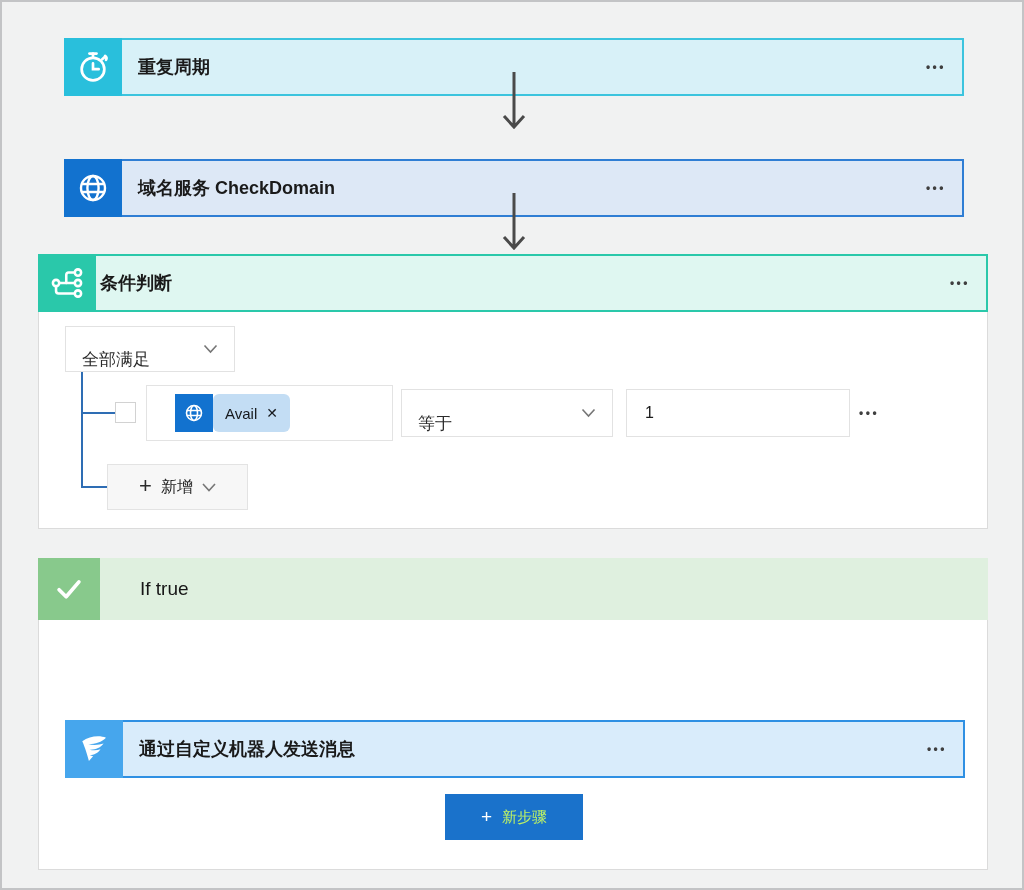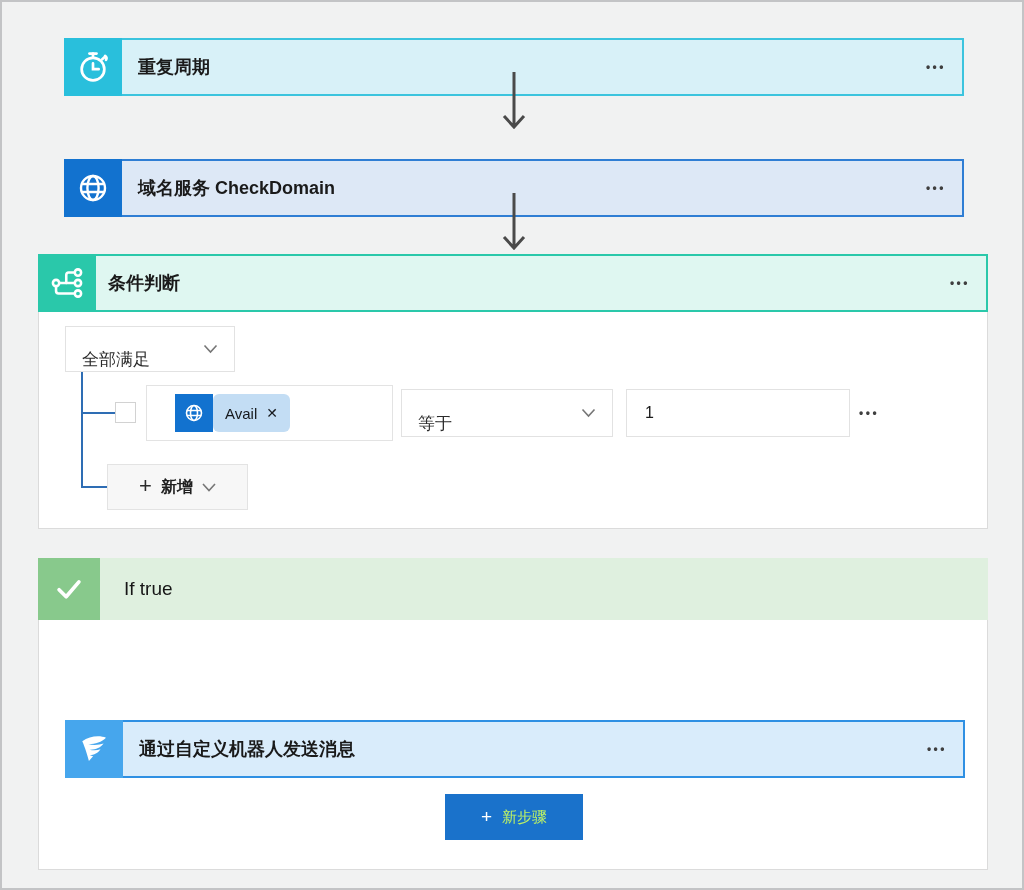--- a/index.html
+++ b/index.html
@@ -19,47 +19,47 @@
   .card-http { top:131px; background:#DDE8F6; border:2px solid #2F7ED4; }
   .card-http .icon-box { background:#1272CF; margin:-2px 0 -2px -2px; width:58px; flex-basis:58px; }
   .card-dingtalk { position:absolute; left:26px; top:74px; background:#D9ECFB; border:2px solid #2F90E3; }
   .card-dingtalk .icon-box { background:#46A6ED; margin:-2px 0 -2px -2px; width:58px; flex-basis:58px; }
   
   .arrow { position:absolute; left:498px; width:28px; height:58px; }
   
   .cond-header { position:absolute; left:36px; top:252px; width:950px; height:58px;
     background:#DFF7F1; border:2px solid #2AC8AA; display:flex; align-items:stretch; cursor:pointer; }
   .cond-header .icon-box { width:58px; flex:0 0 58px; background:#2AC8AA; margin:-2px 0 -2px -2px; display:flex; align-items:center; justify-content:center; }
-  .cond-header .card-title { flex:1; display:flex; align-items:center; padding-left:12px; font-size:18px; font-weight:700; color:#1A1A1A; }
+  .cond-header .card-title { flex:1; display:flex; align-items:center; padding-left:4px; font-size:18px; font-weight:700; color:#1A1A1A; }
   .cond-body { position:absolute; left:36px; top:310px; width:950px; height:217px;
     background:#FFFFFF; border:1px solid #DBDBDB; border-top:none; }
   .dd { position:absolute; background:#fff; border:1px solid #E2E2E2; display:flex; align-items:center; justify-content:space-between; padding:0 16px; cursor:pointer; }
   .dd .dd-label { font-size:17px; color:#2B2B2B;margin-top:20px; }
   .dd-mode { left:26px; top:14px; width:170px; height:46px; }
   .dd-op { left:362px; top:77px; width:212px; height:48px; }
   .tree-v { position:absolute; left:42px; top:60px; width:2px; height:116px; background:#2E6DB4; }
   .tree-h1 { position:absolute; left:42px; top:100px; width:34px; height:2px; background:#2E6DB4; }
   .tree-h2 { position:absolute; left:42px; top:174px; width:26px; height:2px; background:#2E6DB4; }
   .checkbox { position:absolute; left:76px; top:90px; width:21px; height:21px; background:#fff; border:1px solid #D2D2D2; cursor:pointer; }
   .field-box { position:absolute; left:107px; top:73px; width:247px; height:56px; background:#fff; border:1px solid #E3E3E3; display:flex; align-items:center; padding-left:28px; }
   .chip { display:flex; align-items:stretch; height:38px; cursor:pointer; }
   .chip-icon { width:38px; background:#1272CF; display:flex; align-items:center; justify-content:center; }
   .chip-body { background:#C3DDF4; display:flex; align-items:center; padding:0 12px;border-radius:6px; }
   .chip-label { font-size:15px; color:#16191D; }
   .chip-close { font-size:14px; color:#16191D; margin-left:9px; cursor:pointer; }
   .text-input { position:absolute; left:587px; top:77px; width:224px; height:48px; border:1px solid #E2E2E2; background:#fff; font-size:16px; color:#1A1A1A; padding-left:18px; font-family:inherit; outline:none; }
   .row-dots { position:absolute; left:812px; top:86px; height:30px; }
   .btn-add { position:absolute; left:68px; top:152px; width:141px; height:46px; background:#F7F7F7; border:1px solid #E3E3E3; display:flex; align-items:center; justify-content:center; gap:9px; cursor:pointer; }
   .btn-add .plus { font-size:22px; font-weight:400; color:#2B2B2B; line-height:1; margin-top:-2px; }
-  .btn-add .lbl { font-size:16px; font-weight:700; color:#1F1F1F; }
+  .btn-add .lbl { font-size:16px; font-weight:400; color:#1F1F1F; }
   .chev { flex:0 0 auto; }
   
   .true-header { position:absolute; left:36px; top:556px; width:950px; height:62px; background:#DFF0DF; display:flex; align-items:stretch; cursor:pointer; }
   .true-header .icon-box { width:62px; flex:0 0 62px; background:#88C98C; display:flex; align-items:center; justify-content:center; }
-  .true-header .true-title { display:flex; align-items:center; padding-left:24px; font-size:19px; color:#161616; }
+  .true-header .true-title { display:flex; align-items:center; padding-left:40px; font-size:19px; color:#161616; }
   .true-body { position:absolute; left:36px; top:618px; width:950px; height:250px; background:#fff; border:1px solid #DBDBDB; border-top:none; }
   .btn-primary { position:absolute; left:406px; top:174px; width:138px; height:46px; background:#1A72CB; border:none; display:flex; align-items:center; justify-content:center; gap:10px; cursor:pointer; }
   .btn-primary .plus { font-size:19px; font-weight:300; color:#fff; line-height:1; margin-top:-1px; }
   .btn-primary .lbl { font-size:15px; color:#bef264; }
 </style>
 </head>
 <body>
 
 <div class="frame">
 

